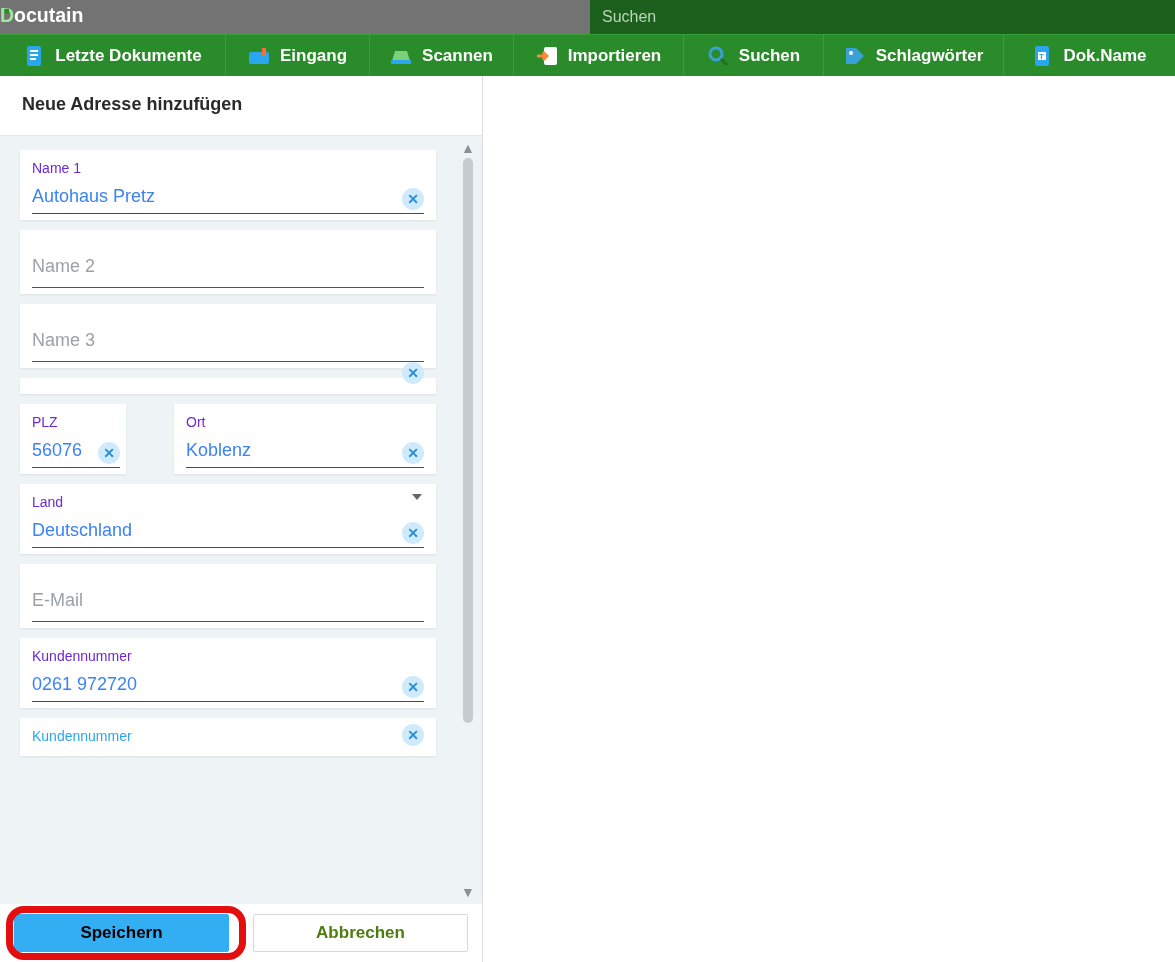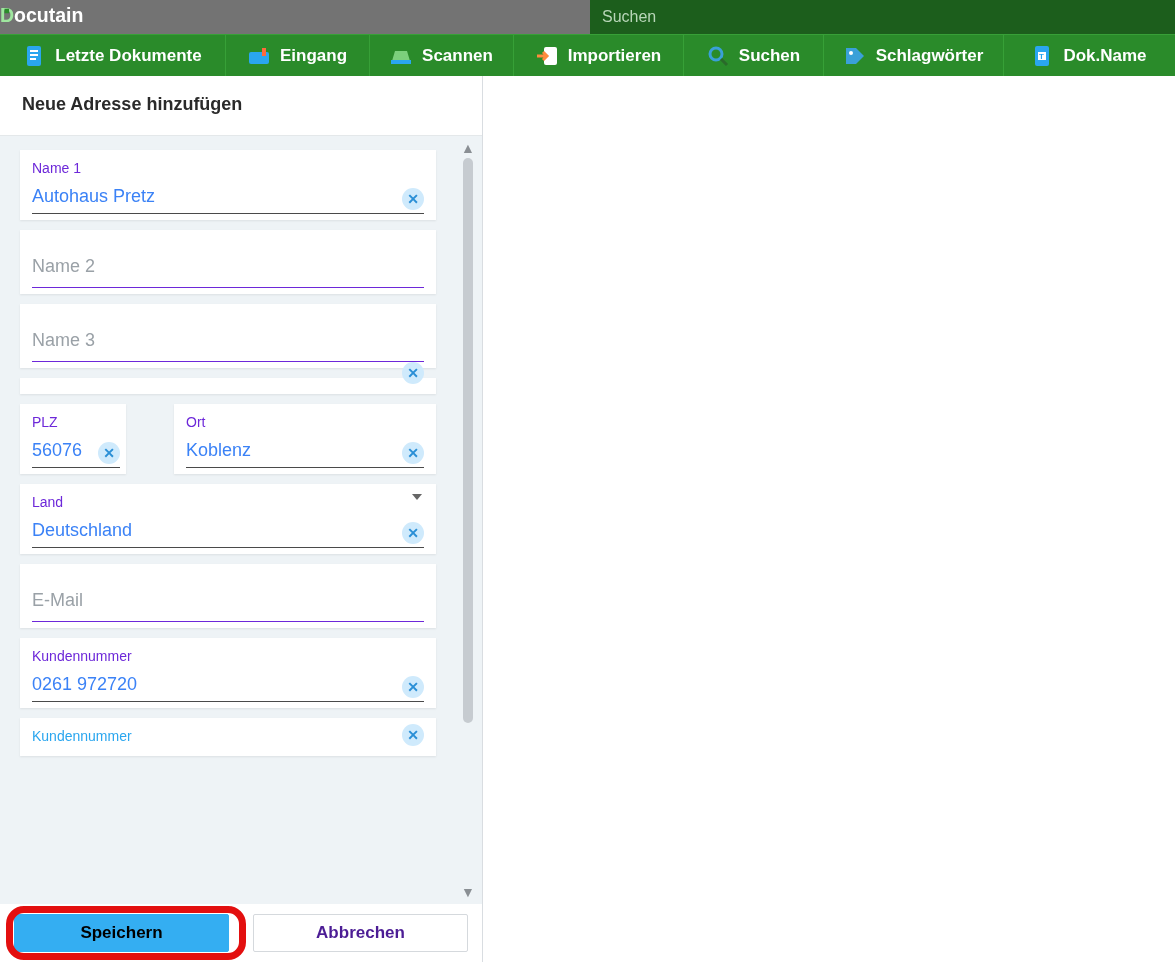--- a/index.html
+++ b/index.html
@@ -189,21 +189,21 @@
     gap: 24px;
     position: relative;
   }
   .btn {
     flex: 1;
     height: 38px;
     display: flex; align-items: center; justify-content: center;
     font-size: 17px; font-weight: bold;
     border: 1px solid #d5d9dd;
     background: #fff;
-    color: #4c1d95;
+    color: #4d7c0f;
     cursor: pointer;
     border-radius: 2px;
   }
   .btn.primary {
     background: #34aef2;
     color: #000000;
     border-color: #34aef2;
   }
 
   

